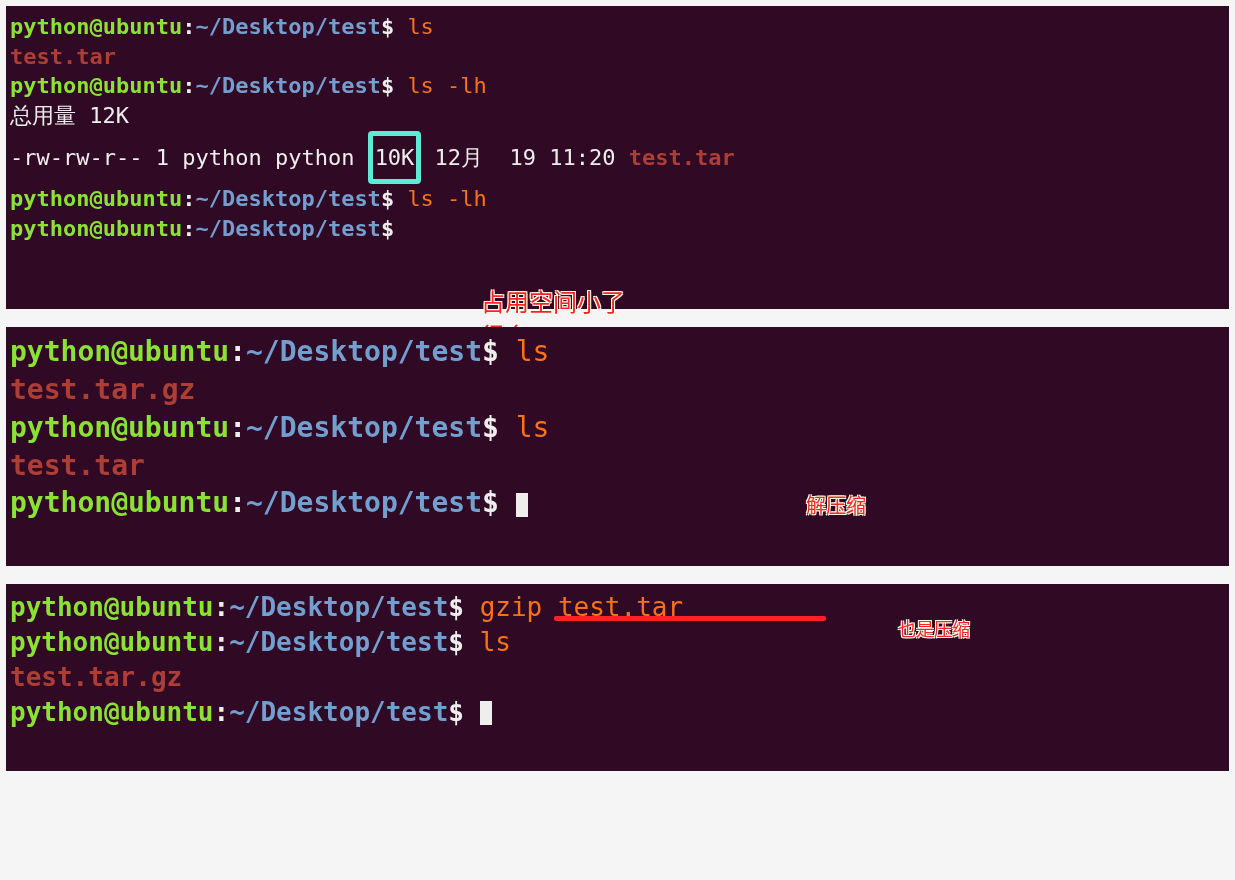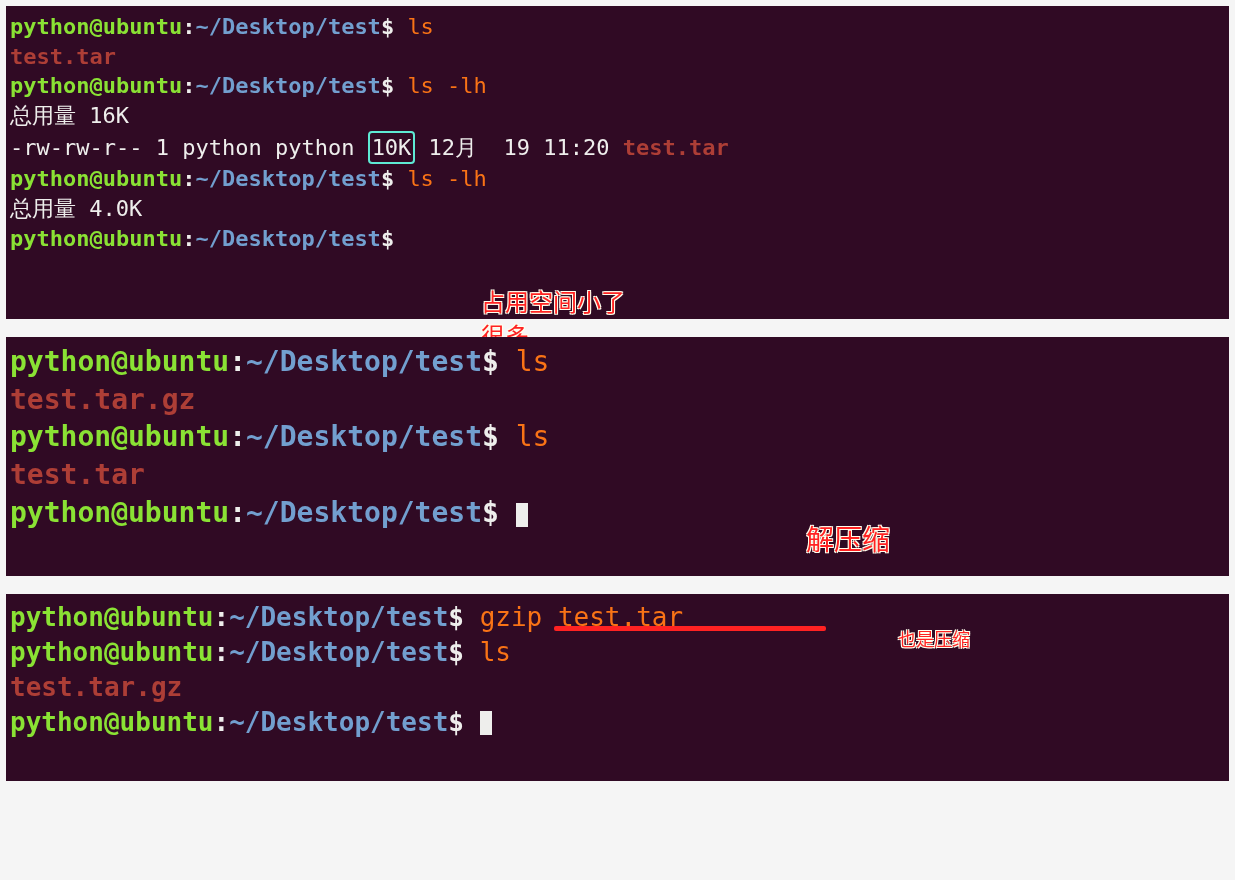--- a/index.html
+++ b/index.html
@@ -28,23 +28,23 @@
   .ln { white-space: pre; }
   .cursor {
     display: inline-block;
     width: 12px;
     height: 24px;
     background: #eeeeec;
     vertical-align: text-bottom;
     margin-bottom: 2px;
   }
   .hl-box {
-    border: 2px solid #5eead4;
+    border: 5px solid #5eead4;
     border-radius: 4px;
-    padding: 0 2px;
+    padding: 7px 2px;
     display: inline-block;
   }
   .note-red {
     color: #ff2222;
     font-family: "Microsoft YaHei", "Noto Sans CJK SC", sans-serif;
     font-weight: 400;
     position: absolute;
     font-size: 24px;
     text-shadow:
      -1px -1px 0 #ffe,
@@ -61,39 +61,38 @@
     border-radius: 2px;
   }
 </style>
 </head>
 <body>
 
 <div class="terminal" style="margin-top:6px;">
   <div class="ln"><span class="user">python@ubuntu</span><span class="sym">:</span><span class="path">~/Desktop/test</span><span class="sym">$</span> <span class="cmd">ls</span></div>
   <div class="ln"><span class="file-red">test.tar</span></div>
   <div class="ln"><span class="user">python@ubuntu</span><span class="sym">:</span><span class="path">~/Desktop/test</span><span class="sym">$</span> <span class="cmd">ls -lh</span></div>
-  <div class="ln out">总用量 16K</div>
+  <div class="ln out">总用量 12K</div>
   <div class="ln out"><span>-rw-rw-r-- 1 python python </span><span class="hl-box">10K</span><span> 12月  19 11:20 </span><span class="file-red">test.tar</span></div>
   <div class="ln"><span class="user">python@ubuntu</span><span class="sym">:</span><span class="path">~/Desktop/test</span><span class="sym">$</span> <span class="cmd">ls -lh</span></div>
-  <div class="ln out">总用量 4.0K</div>
   <div class="ln"><span class="user">python@ubuntu</span><span class="sym">:</span><span class="path">~/Desktop/test</span><span class="sym">$</span> </div>
   <div class="ln">&nbsp;</div>
   <div class="ln">&nbsp;</div>
   <div class="note-red" style="left:475px; top:278px;">占用空间小了
 很多</div>
 </div>
 
 <div class="terminal" style="font-size:28px;">
   <div class="ln"><span class="user">python@ubuntu</span><span class="sym">:</span><span class="path">~/Desktop/test</span><span class="sym">$</span> <span class="cmd">ls</span></div>
   <div class="ln"><span class="file-red">test.tar.gz</span></div>
   <div class="ln"><span class="user">python@ubuntu</span><span class="sym">:</span><span class="path">~/Desktop/test</span><span class="sym">$</span> <span class="cmd">ls</span></div>
   <div class="ln"><span class="file-red">test.tar</span></div>
   <div class="ln"><span class="user">python@ubuntu</span><span class="sym">:</span><span class="path">~/Desktop/test</span><span class="sym">$</span> <span class="cursor"></span></div>
   <div class="ln">&nbsp;</div>
-  <div class="note-red" style="left:800px; top:182px; font-size:28px;">解压缩</div>
+  <div class="note-red" style="left:800px; top:164px; font-size:20px;">解压缩</div>
 </div>
 
 <div class="terminal" style="font-size:26px;">
   <div class="ln"><span class="user">python@ubuntu</span><span class="sym">:</span><span class="path">~/Desktop/test</span><span class="sym">$</span> <span class="cmd">gzip test.tar</span></div>
   <div class="ln"><span class="user">python@ubuntu</span><span class="sym">:</span><span class="path">~/Desktop/test</span><span class="sym">$</span> <span class="cmd">ls</span></div>
   <div class="ln"><span class="file-red">test.tar.gz</span></div>
   <div class="ln"><span class="user">python@ubuntu</span><span class="sym">:</span><span class="path">~/Desktop/test</span><span class="sym">$</span> <span class="cursor"></span></div>
   <div class="ln">&nbsp;</div>
   <div class="underline-red" style="left:548px; top:32px; width:272px;"></div>
   <div class="note-red" style="left:892px; top:32px; font-size:18px;">也是压缩</div>

